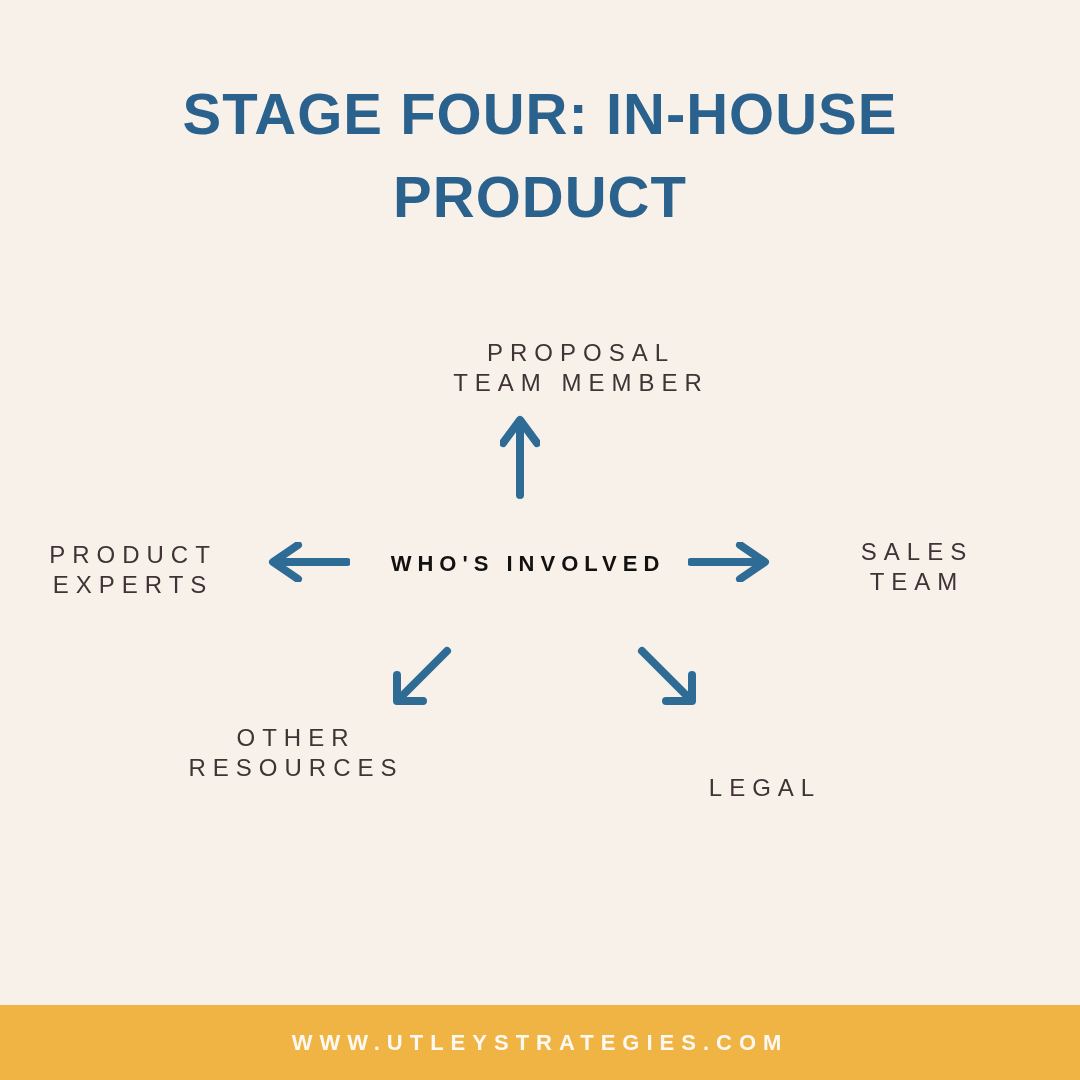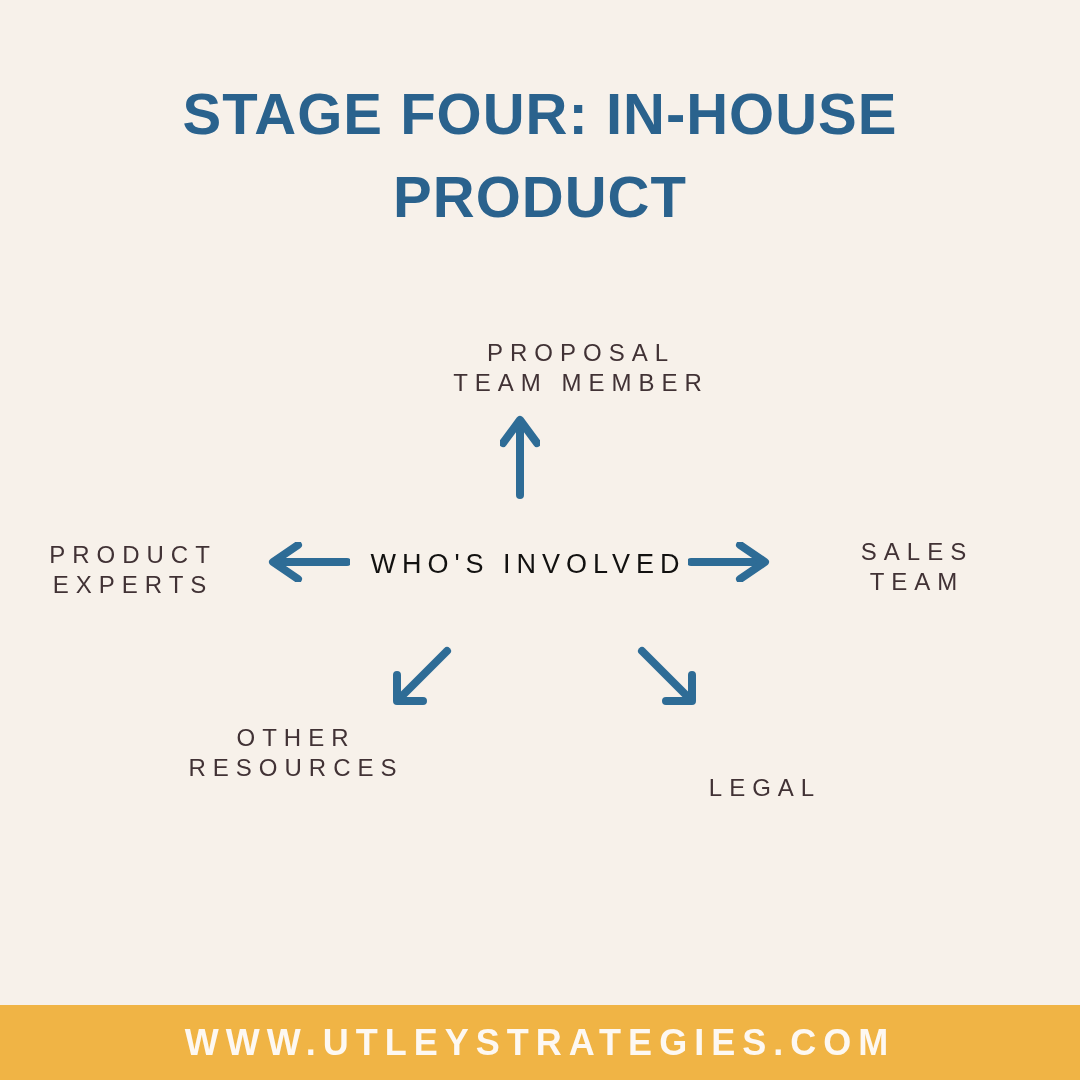--- a/index.html
+++ b/index.html
@@ -37,22 +37,22 @@
     font-weight: 400;
     letter-spacing: 7px;
     line-height: 30px;
     text-align: center;
     white-space: pre-line;
   }
   .center-label {
     position: absolute;
     transform: translate(-50%, -50%);
     color: var(--c-center-label, #121110);
-    font-size: 27px;
-    font-weight: 400;
+    font-size: 22px;
+    font-weight: 700;
     letter-spacing: 6px;
     white-space: nowrap;
   }
   
   .arrow {
     position: absolute;
     color: var(--c-arrow, #2e6c96);
   }
   .arrow svg { display: block; }
   .arrow path {
@@ -70,21 +70,21 @@
     width: 100%;
     height: 75px;
     background: var(--c-footer-bar, #f0b445);
   }
   .footer-url {
     display: block;
     width: 100%;
     line-height: 75px;
     text-align: center;
     color: var(--c-footer-text, #fdf8f2);
-    font-size: 36px;
+    font-size: 22px;
     font-weight: 700;
     letter-spacing: 7px;
   }
 </style>
 </head>
 <body>
 
 <div class="canvas">
 
   <h1 class="title">

